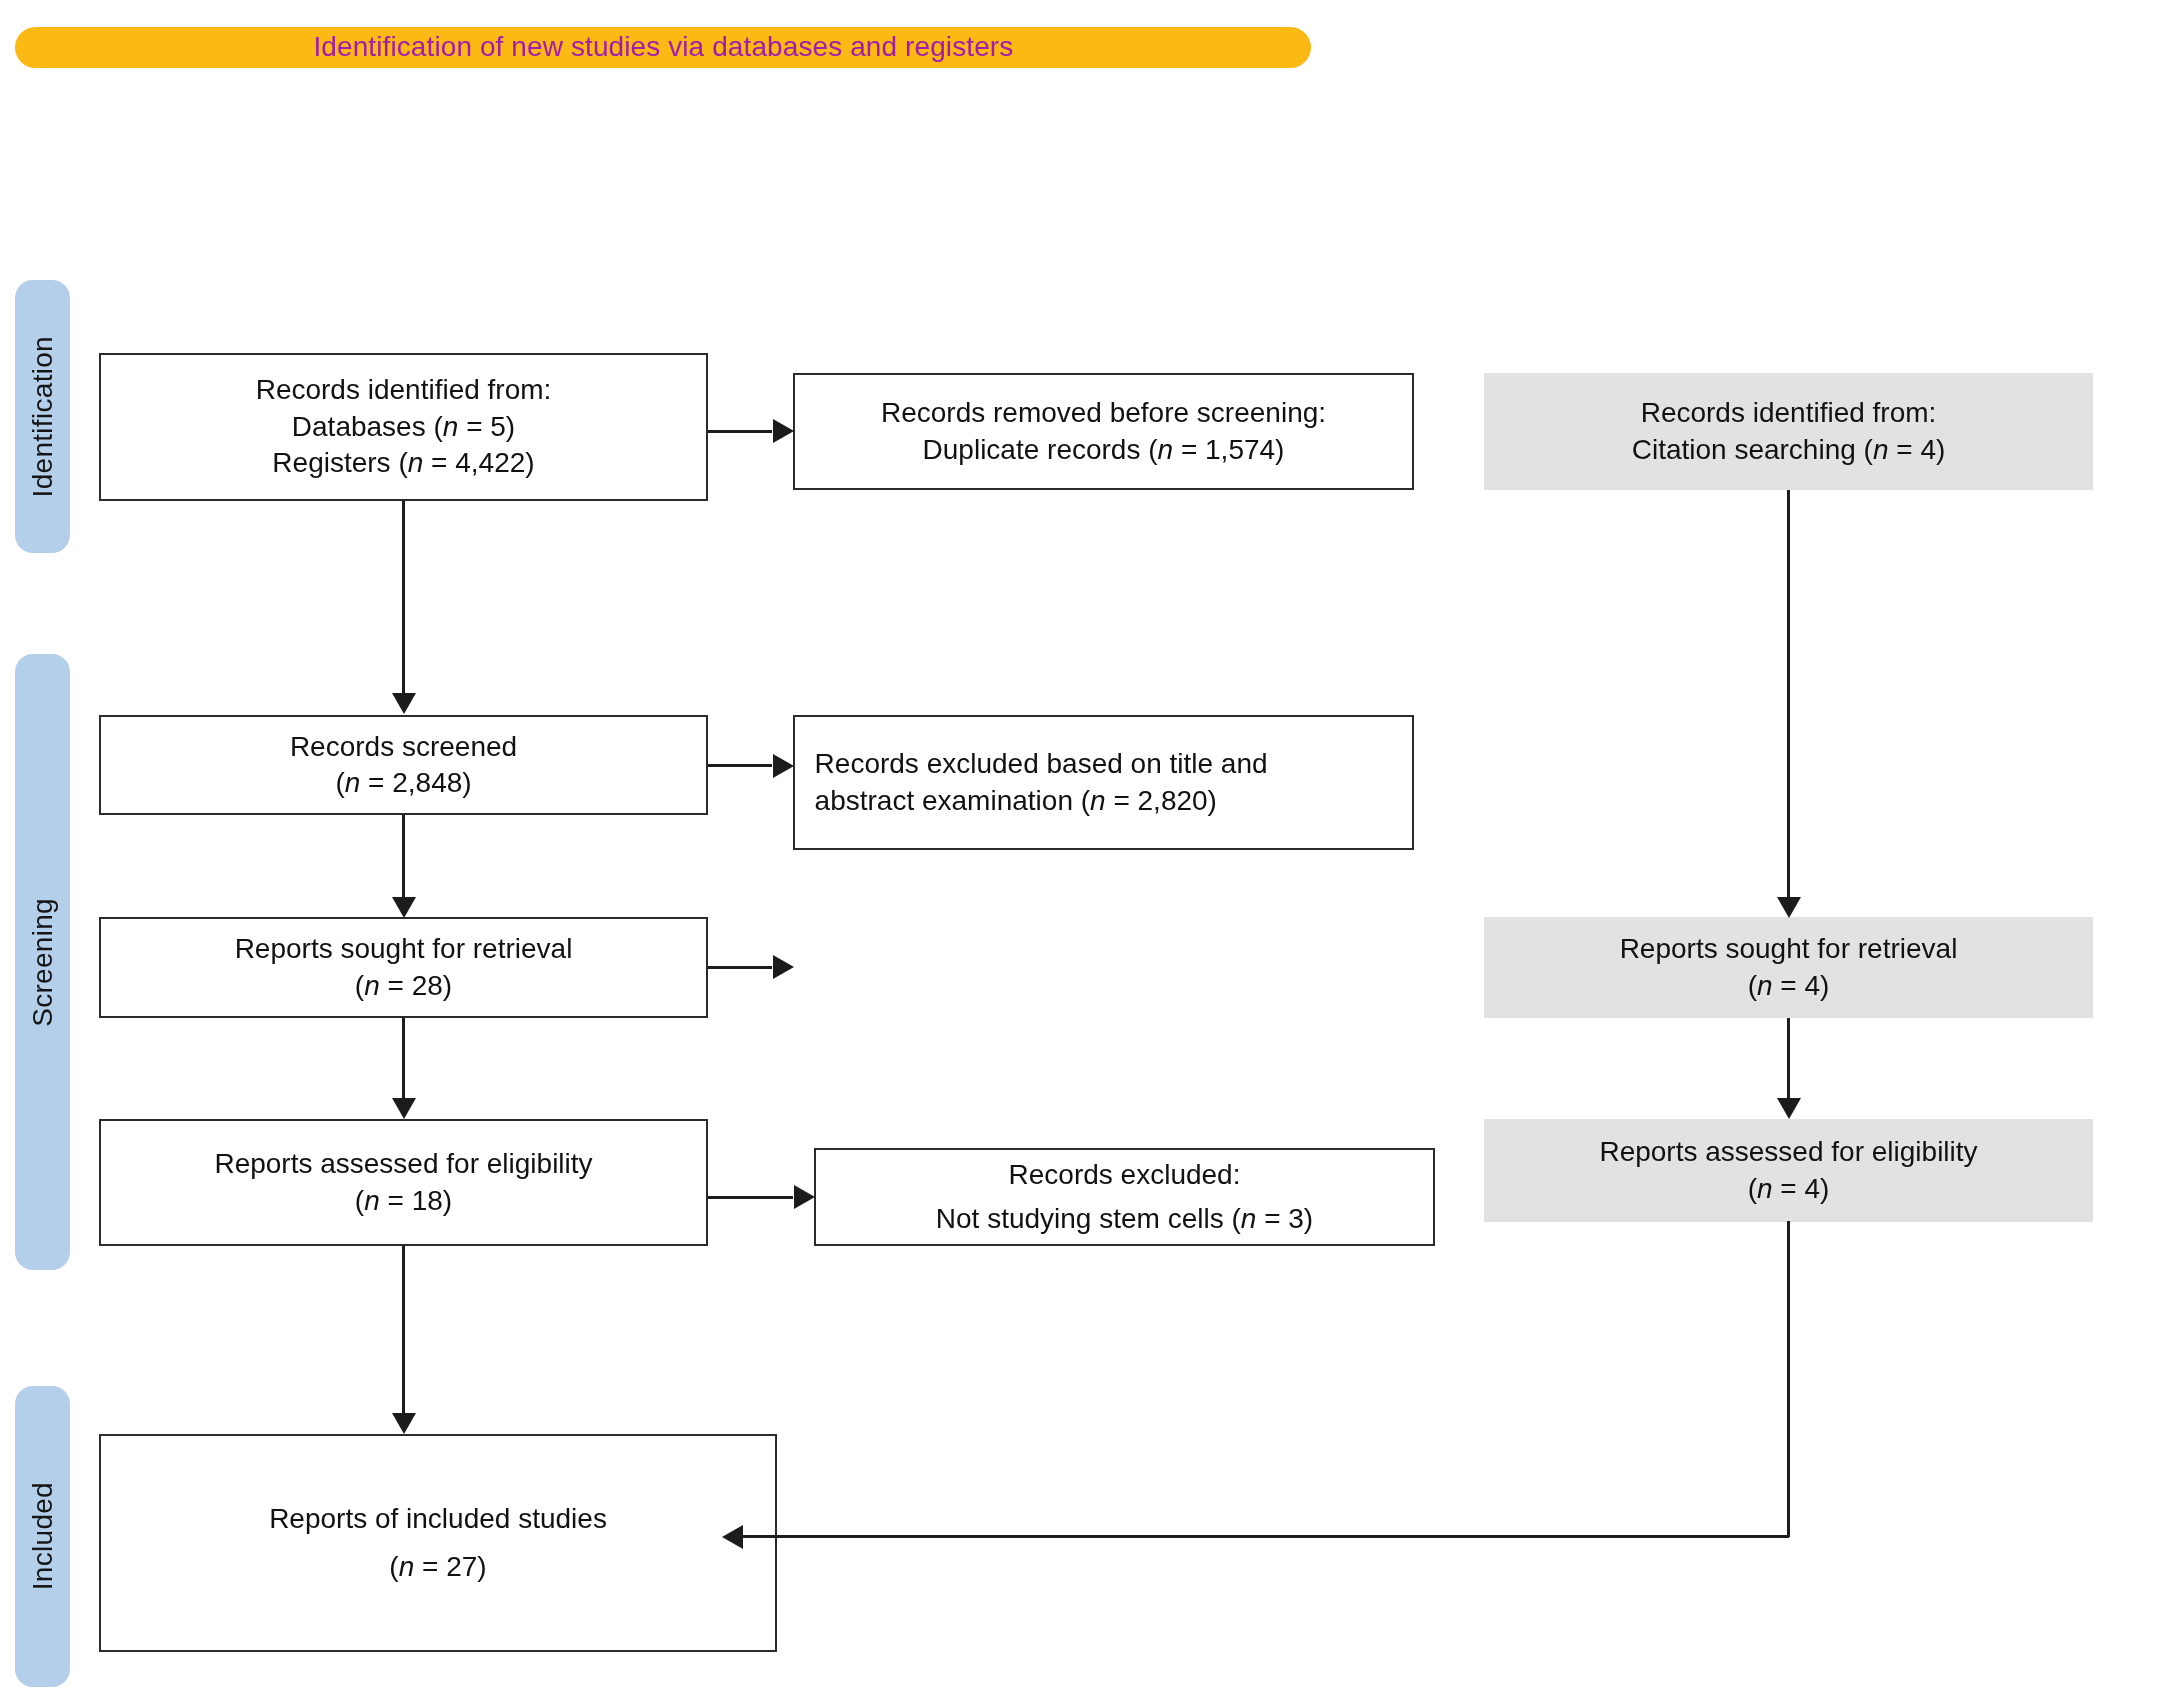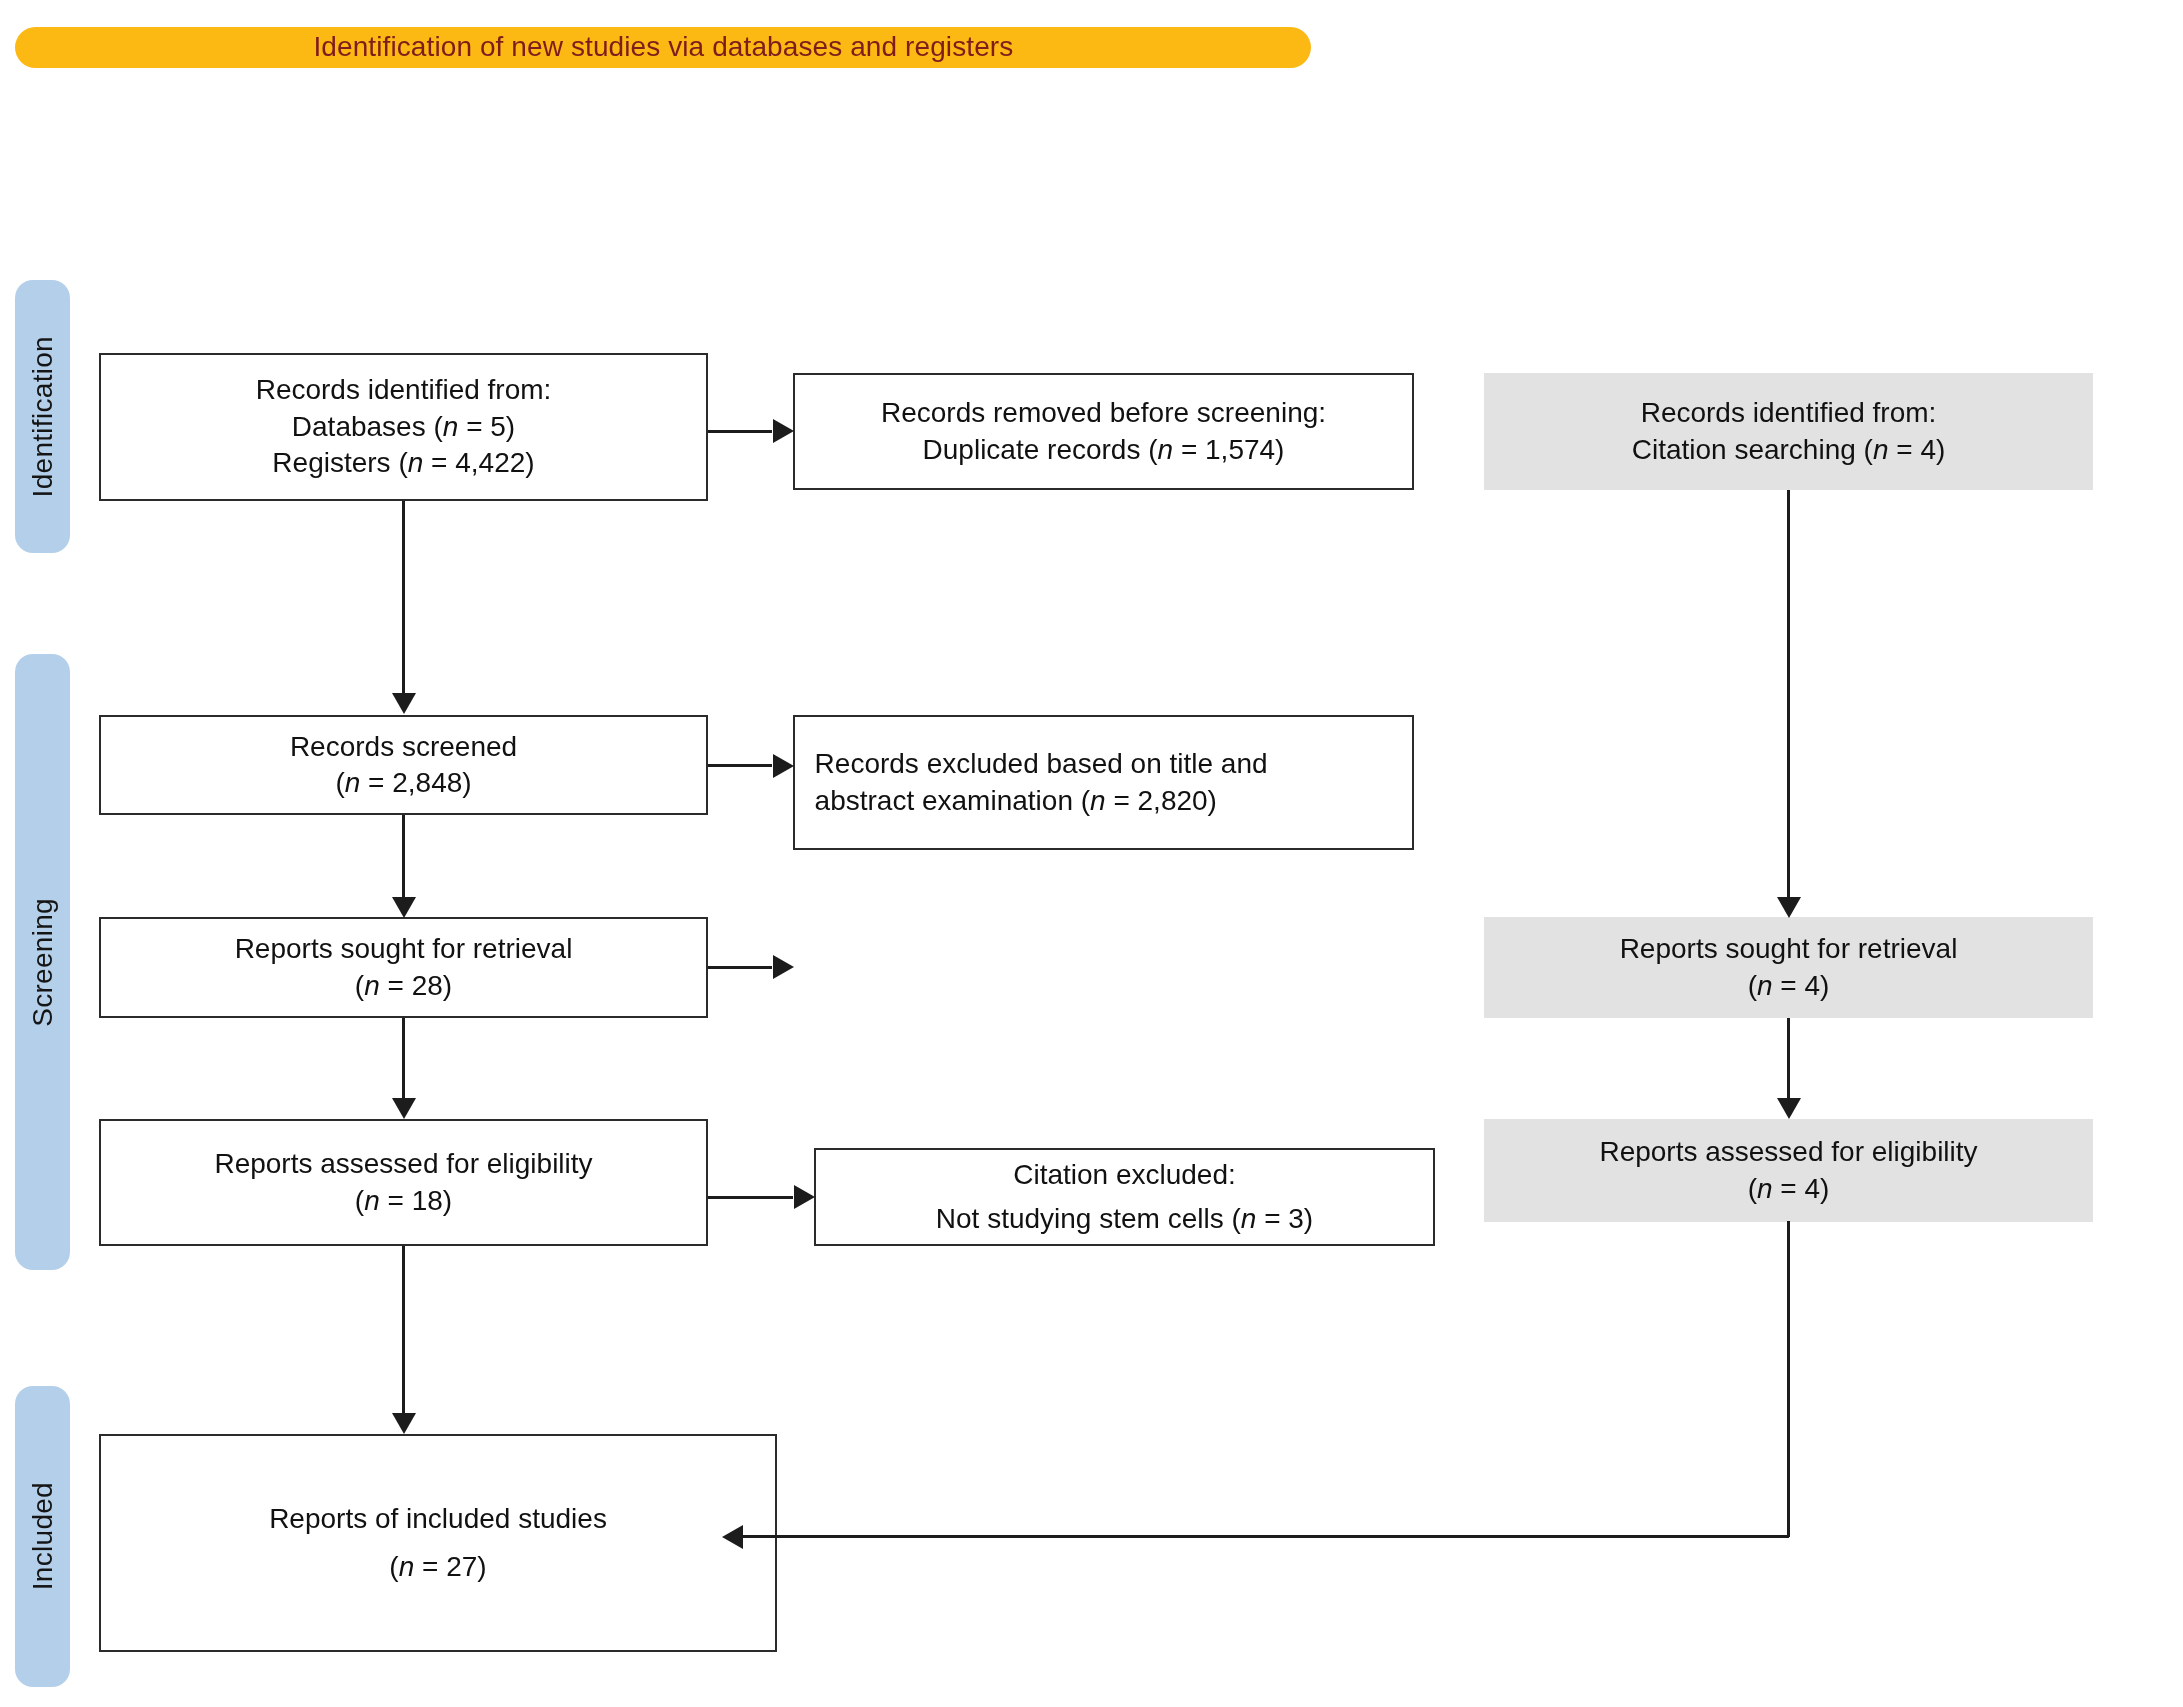--- a/index.html
+++ b/index.html
@@ -19,21 +19,21 @@
   }
 
   
   .banner {
     position: absolute;
     display: flex;
     align-items: center;
     justify-content: center;
     border-radius: 24px;
     font-size: 28px;
-    color: #7f1d1d;
+    color: #a21caf;
     letter-spacing: 0.1px;
     box-sizing: border-box;
     padding: 0 17px;
   }
   .banner-db {
     left: 15.4px;
     top: 26.6px;
     width: 1296px;
     height: 41px;
     background: #fcb813;
@@ -189,21 +189,21 @@
     <span class="ln"><span>Duplicate records (</span><i class="n">n</i><span> = 1,574)</span></span>
   </div>
 
   <div class="node white n-excl-title" style="align-items:flex-start;text-align:left;padding-left:19.6px">
     <span class="ln">Records excluded based on title and</span>
     <span class="ln"><span>abstract examination  (</span><i class="n">n</i><span> = 2,820)</span></span>
   </div>
 
 
   <div class="node white n-excl-stem">
-    <span class="ln">Citation excluded:</span>
+    <span class="ln">Records excluded:</span>
     <span class="ln" style="margin-top:7px"><span>Not studying stem cells (</span><i class="n">n</i><span> = 3)</span></span>
   </div>
 
   <div class="node grey g-identified">
     <span class="ln">Records identified from:</span>
     <span class="ln"><span>Citation searching (</span><i class="n">n</i><span> = 4)</span></span>
   </div>
 
   <div class="node grey g-sought">
     <span class="ln">Reports sought for retrieval</span>

